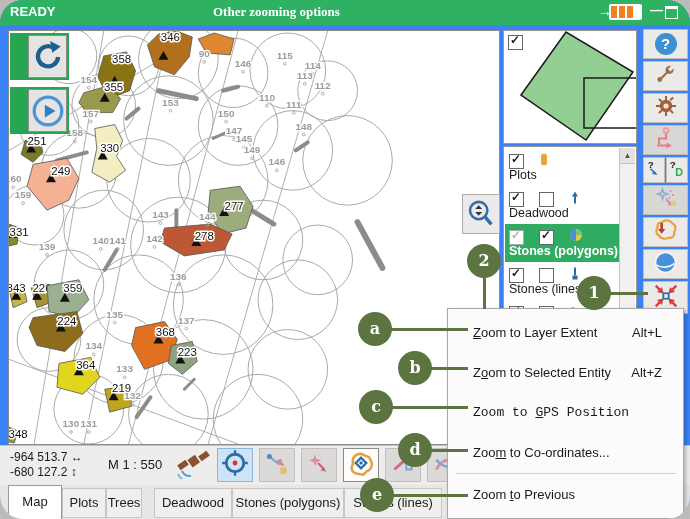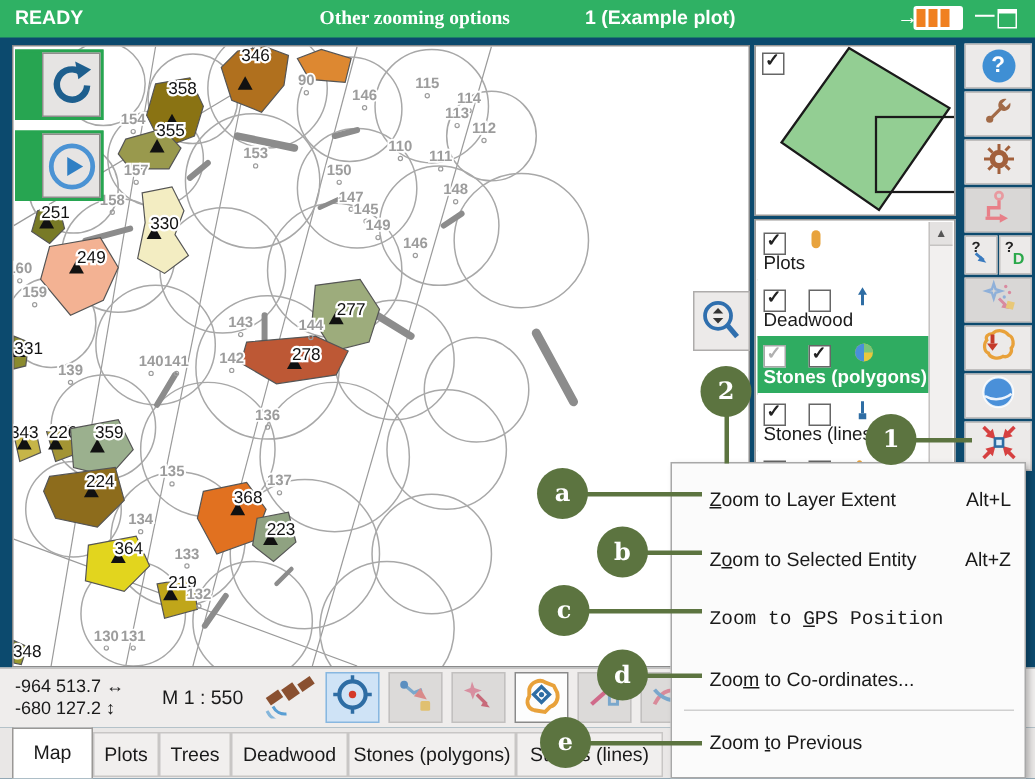--- a/index.html
+++ b/index.html
@@ -1,18 +1,18 @@
 <!DOCTYPE html>
 <html><head>
 <meta charset="utf-8">
 <style>
   html,body{margin:0;padding:0;}
   body{font-family:"Liberation Sans",sans-serif;background:#bdbbba;}
-  #app{position:relative;width:690px;height:519px;background:#0c4a6e;overflow:hidden;
-       font-family:"Liberation Sans",sans-serif;}
+  #app{position:relative;width:690px;height:519px;background:#3b82f6;overflow:hidden;
+       font-family:"Liberation Sans",sans-serif;border-radius:23px;}
   
   #titlebar{position:absolute;left:0;top:0;width:690px;height:25px;background:#2fb164;color:#fff;}
   #titlebar .t{position:absolute;top:4px;font-size:13px;font-weight:bold;white-space:nowrap;}
   #tb-ready{left:10px;}
   #tb-center{left:213px;font-family:Liberation Serif, serif;}
   #tb-plot{left:390px;}
   #tb-arrow{position:absolute;left:598px;top:3px;font-size:14px;color:#fff;font-weight:bold;}
   #tb-batt{position:absolute;left:609px;top:4px;width:33px;height:16px;background:#fff;border-radius:2px;display:flex;gap:2px;padding:2px;box-sizing:border-box;}
   #tb-batt .bar{width:6px;height:100%;background:#f08020;}
   #tb-min{position:absolute;left:650px;top:2px;font-size:13px;font-weight:bold;color:#fff;}
@@ -52,38 +52,37 @@
   .sbtn.disabled{background:#dcdad9;border-color:#c2c0bf;}
   .sbtn.frameless{background:transparent;border:none;}
   
   #tabsbar{position:absolute;left:0;top:485px;width:690px;height:34px;background:#e9e7e6;}
   .tab{position:absolute;top:3px;height:30px;background:#f1efee;border:1px solid #c8c6c5;box-sizing:border-box;
        font-size:13px;color:#1a1a1a;text-align:center;line-height:28px;white-space:nowrap;overflow:hidden;}
   .tab.active{top:0;height:34px;background:#fff;border:1px solid #9a9896;border-bottom:none;line-height:32px;}
   
   #menu{position:absolute;left:447px;top:308px;width:237px;height:211px;background:#fbfbfb;border:1px solid #a8a8a8;box-sizing:border-box;box-shadow:2px 2px 4px rgba(0,0,0,.25);z-index:40;}
   .mitem{position:absolute;left:1px;width:233px;height:28px;font-size:13px;color:#1a1a1a;line-height:28px;padding-left:24px;box-sizing:border-box;}
-  .mitem .short{position:absolute;right:8px;top:0;margin-left:47px;}
+  .mitem .short{position:absolute;right:20px;top:0;margin-left:47px;}
   .mitem .u{text-decoration:underline;}
   #msep{position:absolute;left:8px;width:220px;height:1px;background:#d0d0d0;}
   
   .co{position:absolute;width:34px;height:34px;border-radius:50%;background:#5c7440;color:#fff;z-index:50;
       font-family:"DejaVu Serif",serif;font-weight:bold;font-size:16px;text-align:center;line-height:34px;}
   .coline{position:absolute;background:#5c7440;z-index:49;}
   svg text{font-family:"Liberation Sans",sans-serif;}
 </style>
 </head>
 <body>
 
 <div id="app">
 
   <div id="titlebar">
     <div class="t" id="tb-ready">READY</div>
     <div class="t" id="tb-center">Other zooming options</div>
-    <div class="t" id="tb-plot">1 (Example plot)</div>
     <div id="tb-arrow">→</div>
     <div id="tb-batt">
         <div class="bar"></div>
         <div class="bar"></div>
         <div class="bar"></div>
       </div>
     <div id="tb-min">—</div>
     <div id="tb-restore"></div>
   </div>
 
@@ -503,21 +502,21 @@
               <path d="M21 12l-5 3 1-5z" fill="#d98a9a"></path>
             </svg></span>
         </div>
       </div>
   </div>
 
   <div id="tabsbar">
       <div id="tabs">
         <div class="tab active" style="left: 8px; width: 54px;">Map</div>
         <div class="tab" style="left: 62px; width: 44px;">Plots</div>
-        <div class="tab" style="left: 106px; width: 48px;">Trees</div>
+        <div class="tab" style="left: 106px; width: 36px;">Trees</div>
         <div class="tab" style="left: 154px; width: 78px;">Deadwood</div>
         <div class="tab" style="left: 232px; width: 112px;">Stones (polygons)</div>
         <div class="tab" style="left: 344px; width: 98px;">Stones (lines)</div>
       </div>
     </div>
 
   <div id="menu">
       <div id="mitems">
         <div class="mitem" style="top: 10px;"><span></span><span class="u">Z</span><span>oom to Layer Extent</span><span class="short">Alt+L</span></div>
         <div class="mitem" style="top: 50px;"><span>Z</span><span class="u">o</span><span>om to Selected Entity</span><span class="short">Alt+Z</span></div>

